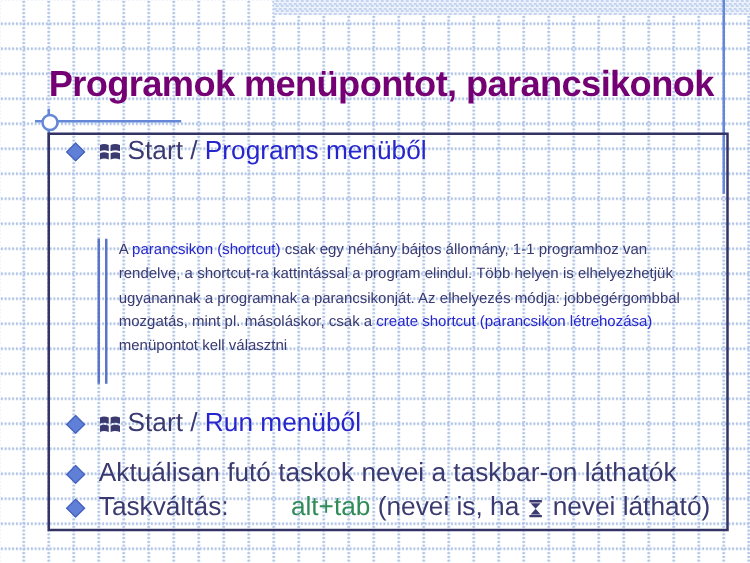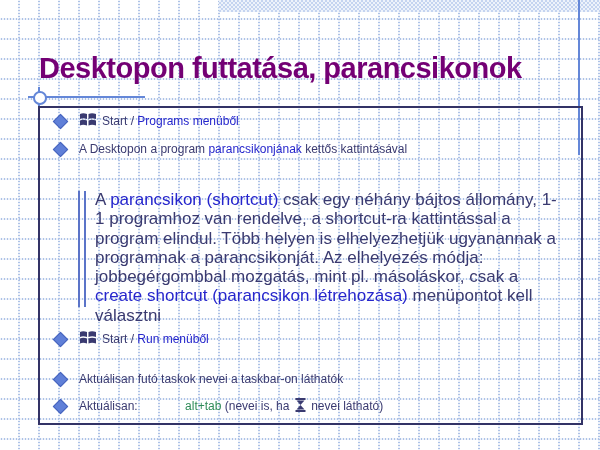--- a/index.html
+++ b/index.html
@@ -24,45 +24,45 @@
     position:absolute;left:39px;top:33px;width:545px;
     font-size:29px;color:#740074;white-space:nowrap;letter-spacing:-0.5px;
   }
   .content-box{
     position:absolute;left:38px;top:106px;width:541px;height:315px;
     border:2px solid #333366;background:transparent;
   }
   .orn-vline{position:absolute;left:38px;top:87px;width:2px;height:53px;background:#6487d8;}
   .orn-hline{position:absolute;left:28px;top:96px;width:117px;height:2px;background:#6487d8;}
   .orn-circle{position:absolute;left:33px;top:91px;width:10px;height:10px;border:2px solid #6487d8;border-radius:50%;background:#fff;}
-  .bullet-row{position:absolute;display:flex;align-items:flex-start;color:#3a3a70;font-size:12px;line-height:20px;}
+  .bullet-row{position:absolute;display:flex;align-items:flex-start;color:#3a3a70;font-size:21px;line-height:20px;}
   .diamond{width:9px;height:9px;background:#6080d8;border:1px solid #4663bd;transform:rotate(45deg);margin:5px 13px 0 0;flex-shrink:0;}
   .btext{display:block;}
   .hl{color:#2626cc;}
   .green{color:#2f8b58;margin-left:44px;}
   .win-icon{display:inline-block;vertical-align:-2px;margin-right:5px;}
   .hg-icon{display:inline-block;vertical-align:-2px;margin:0 2px;}
   .note-text{
     position:absolute;left:95px;top:190px;width:468px;margin:0;
-    color:#3a3a70;font-size:17px;line-height:19.3px;
+    color:#3a3a70;font-size:12px;line-height:19.3px;
   }
   .note-lines{
     position:absolute;left:78px;top:191px;height:116px;width:4px;
     border-left:2px solid #5b74c8;border-right:2px solid #5b74c8;
   }
 </style>
 </head>
 <body>
 
 <div class="slide">
 
   <div class="top-band"></div>
   <div class="vline-right"></div>
 
-  <h1 class="page-title">Desktopon futtatása, parancsikonok</h1>
+  <h1 class="page-title">Programok menüpontot, parancsikonok</h1>
 
   <div class="orn-vline"></div>
   <div class="orn-hline"></div>
   <div class="orn-circle"></div>
 
   <div class="content-box"></div>
 
   <div class="bullet-row" style="left:55px;top:111px;">
     <span class="diamond"></span>
     <span class="btext">
@@ -70,26 +70,20 @@
             <g fill="#3a3a70">
               <path d="M1,2 Q4,0.5 8,2 L8,7 Q4,5.5 1,7 Z"></path>
               <path d="M9.5,2 Q13,0.5 17,2 L17,7 Q13,5.5 9.5,7 Z"></path>
               <path d="M1,8.5 Q4,7 8,8.5 L8,13.5 Q4,12 1,13.5 Z"></path>
               <path d="M9.5,8.5 Q13,7 17,8.5 L17,13.5 Q13,12 9.5,13.5 Z"></path>
             </g>
           </svg></span><span>Start / </span><span class="hl">Programs menüből</span>
     </span>
   </div>
 
-  <div class="bullet-row" style="left:55px;top:139px;">
-    <span class="diamond"></span>
-    <span class="btext" style="width:452px;">
-      <span>A Desktopon a program </span><span class="hl">parancsikonjának</span><span> kettős kattintásával</span>
-    </span>
-  </div>
 
   <div class="note-lines"></div>
   <p class="note-text">
     <span>A </span><span class="hl">parancsikon (shortcut)</span><span> csak egy néhány bájtos állomány, 1-1 programhoz van rendelve, a shortcut-ra kattintással a program elindul. Több helyen is elhelyezhetjük ugyanannak a programnak a parancsikonját. Az elhelyezés módja: jobbegérgombbal mozgatás, mint pl. másoláskor, csak a </span><span class="hl">create shortcut (parancsikon létrehozása)</span><span> menüpontot kell választni</span>
   </p>
 
   <div class="bullet-row" style="left:55px;top:329px;">
     <span class="diamond"></span>
     <span class="btext">
       <span class="win-icon"><svg width="18" height="15" viewBox="0 0 18 15">
@@ -104,21 +98,21 @@
   </div>
 
   <div class="bullet-row" style="left:55px;top:369px;">
     <span class="diamond"></span>
     <span class="btext">Aktuálisan futó taskok nevei a taskbar-on láthatók</span>
   </div>
 
   <div class="bullet-row" style="left:55px;top:396px;">
     <span class="diamond"></span>
     <span class="btext">
-      <span>Aktuálisan: </span><span class="green">alt+tab</span><span> (nevei is, ha </span><span class="hg-icon"><svg width="11" height="14" viewBox="0 0 11 14">
+      <span>Taskváltás: </span><span class="green">alt+tab</span><span> (nevei is, ha </span><span class="hg-icon"><svg width="11" height="14" viewBox="0 0 11 14">
             <g fill="#3a3a70">
               <rect x="0.5" y="0" width="10" height="2"></rect>
               <rect x="0.5" y="12" width="10" height="2"></rect>
               <path d="M1.5,2.5 L9.5,2.5 L5.5,7 Z"></path>
               <path d="M1.5,11.5 L9.5,11.5 L5.5,7 Z"></path>
             </g>
           </svg></span><span> nevei látható)</span>
     </span>
   </div>
 

